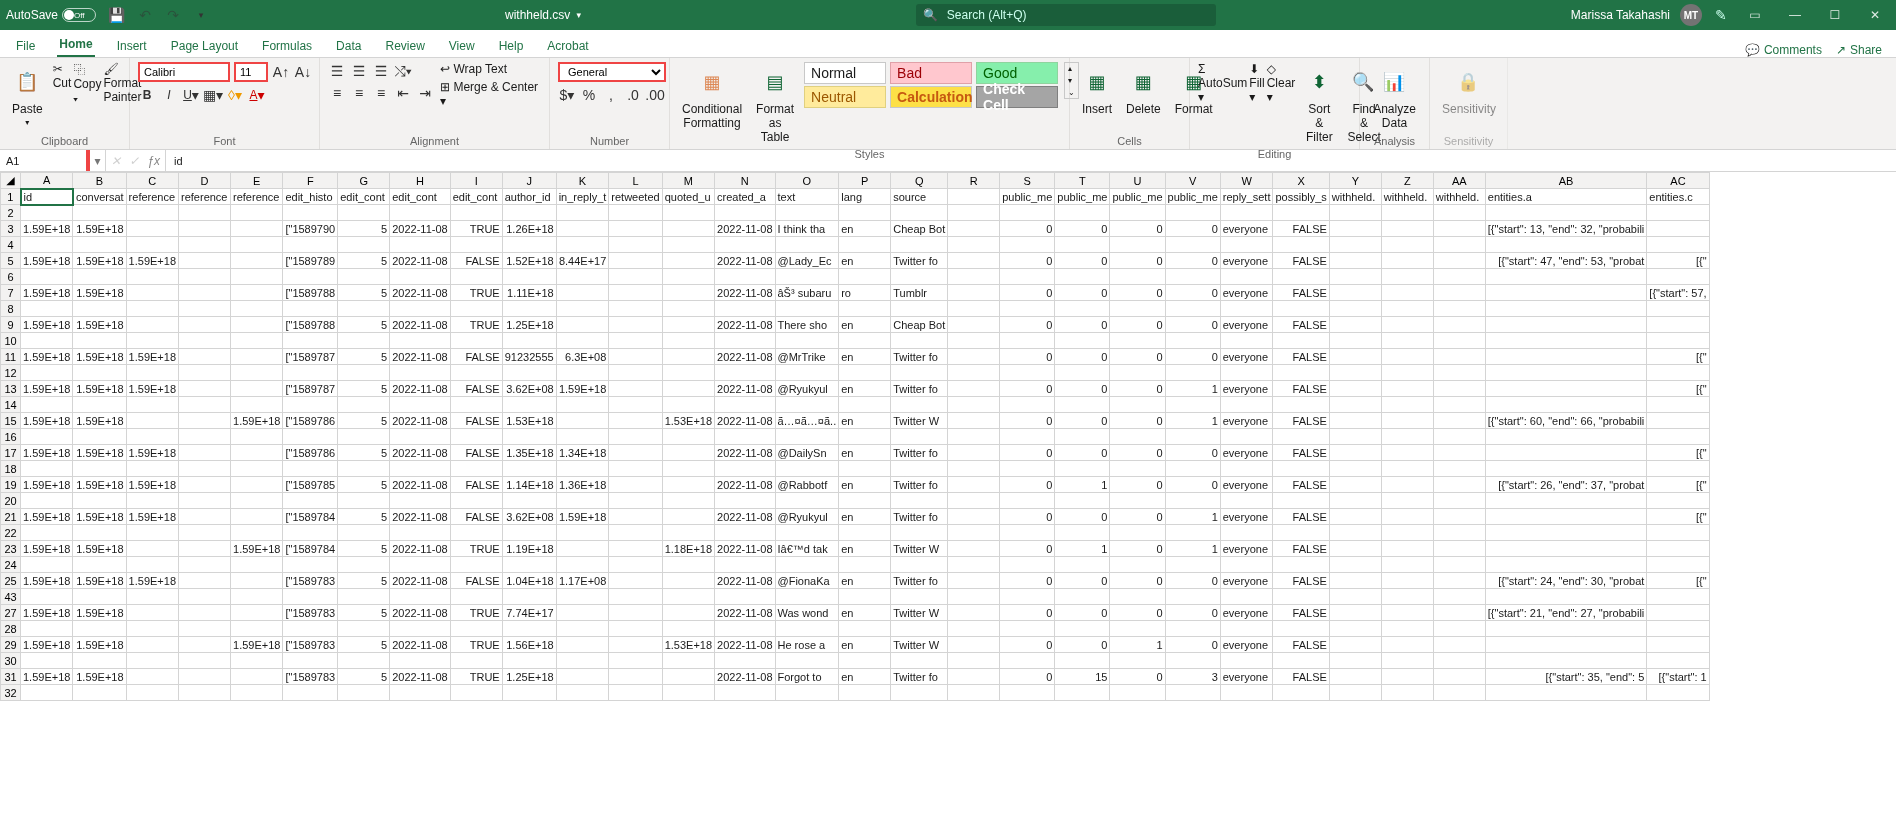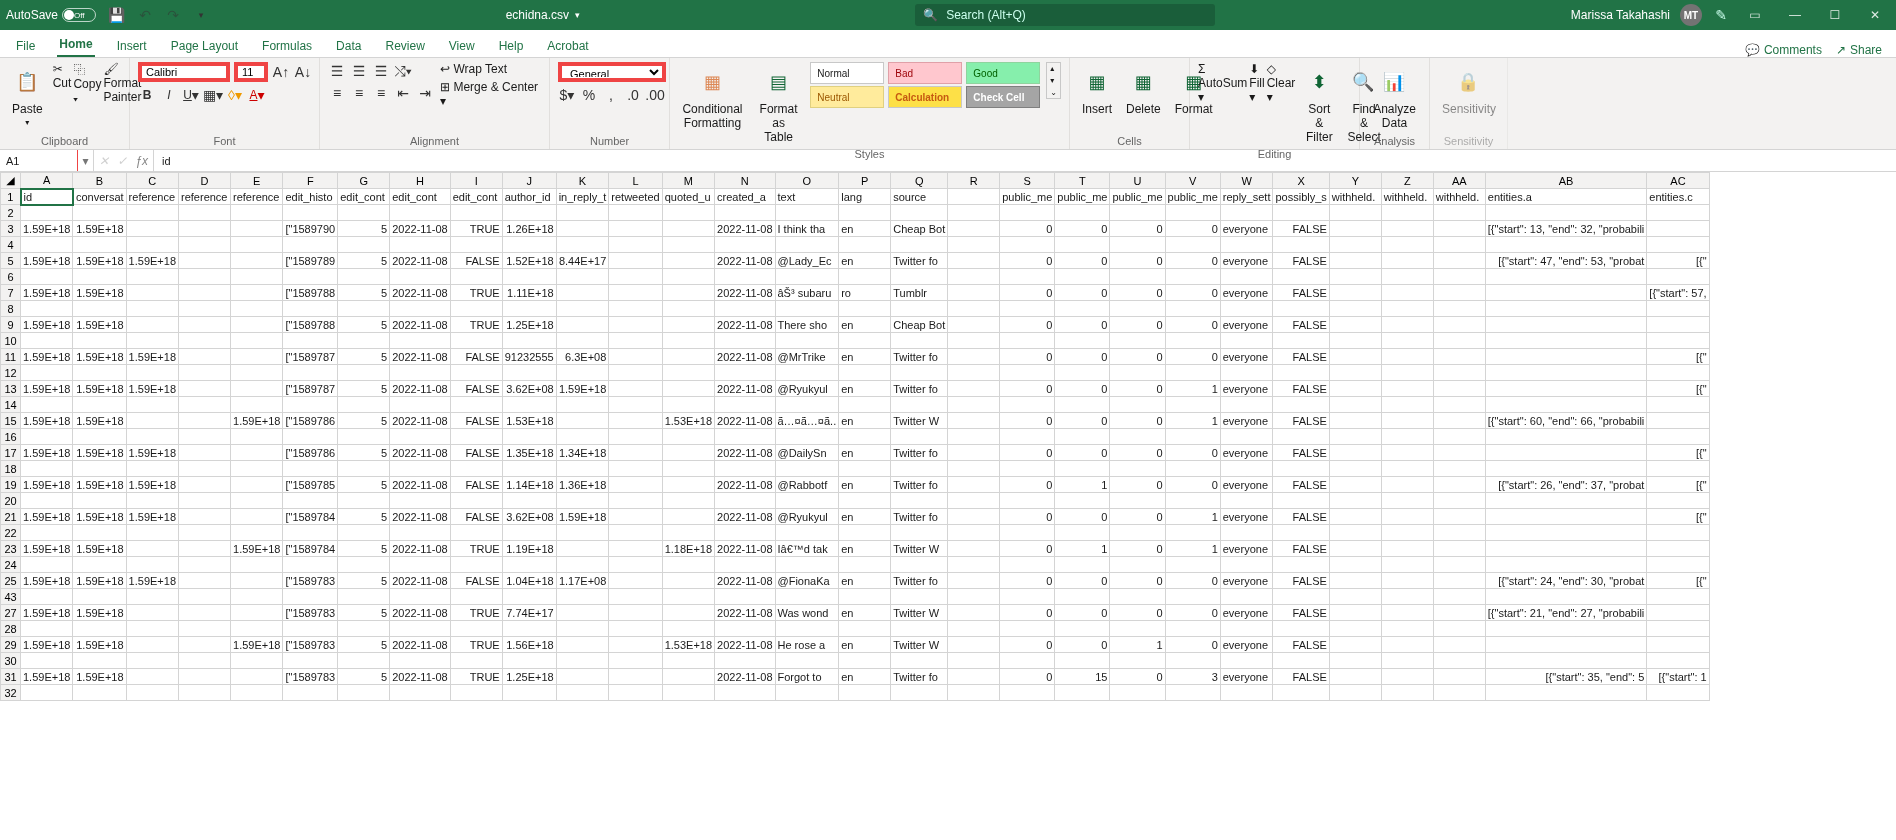--- a/index.html
+++ b/index.html
@@ -19,30 +19,30 @@
 .tab.active{border-bottom:2px solid #217346;font-weight:600}
 .tabs .right{margin-left:auto;display:flex;gap:14px}
 .ribbon{height:92px;background:#f3f2f1;display:flex;border-bottom:1px solid #d4d4d4}
 .group{border-right:1px solid #e1dfdd;padding:4px 8px 2px;display:flex;flex-direction:column;justify-content:space-between}
 .gbody{display:flex;gap:6px;align-items:flex-start;flex:1}
 .glabel{text-align:center;font-size:11px;color:#666;padding-top:2px;position:relative}
 .ico{width:18px;height:18px;display:inline-flex;align-items:center;justify-content:center;font-size:14px;color:#333}
 .bigico{width:28px;height:36px;display:flex;flex-direction:column;align-items:center;justify-content:center;font-size:18px;color:#106535}
 .bigbtn{display:flex;flex-direction:column;align-items:center;gap:2px;font-size:11px;text-align:center;padding:2px 4px}
 .row{display:flex;gap:4px;align-items:center}
-.sel{border:4px solid #ef4444;background:#fff;height:20px;font-size:11px;padding:1px 4px}
-.stylecell{width:74px;height:22px;border:1px solid #c8c8c8;font-size:10px;display:flex;align-items:center;padding:0 6px}
+.sel{border:2px solid #ef4444;background:#fff;height:20px;font-size:11px;padding:1px 4px}
+.stylecell{width:82px;height:22px;border:1px solid #c8c8c8;font-size:14px;display:flex;align-items:center;padding:0 6px}
 .s-normal{background:#fff}
 .s-bad{background:#ffc7ce;color:#9c0006;border-color:#e0a0a8}
 .s-good{background:#86efac;color:#006100;border-color:#8fd49e}
 .s-neutral{background:#ffeb9c;color:#9c5700;border-color:#e0d080}
 .s-calc{background:#fde047;color:#c65911;font-weight:600}
 .s-check{background:#a5a5a5;color:#fff;font-weight:600;border-color:#7f7f7f}
 .namebox-row{height:22px;display:flex;align-items:center;border-bottom:1px solid #d4d4d4;background:#fff}
-.namebox{width:78px;border-right:1px solid #ef4444;height:100%;display:flex;align-items:center;padding:0 6px;font-size:11px}
+.namebox{width:90px;border-right:4px solid #ef4444;height:100%;display:flex;align-items:center;padding:0 6px;font-size:11px}
 .nbdrop{width:16px;border-right:1px solid #d4d4d4;height:100%;display:flex;align-items:center;justify-content:center;color:#777}
 .fxicons{display:flex;gap:8px;width:60px;justify-content:center;color:#888;border-right:1px solid #d4d4d4;height:100%;align-items:center;font-style:italic}
 .fxbar{flex:1;padding:0 8px;font-size:11px}
 .grid{overflow:auto;height:calc(840px - 30px - 28px - 92px - 22px)}
 table{border-collapse:collapse;table-layout:fixed}
 th,td{border:1px solid #d4d4d4;height:16px;font-size:11px;padding:0 2px;overflow:hidden;white-space:nowrap;text-overflow:clip}
 th{background:#f3f2f1;font-weight:400;color:#000;text-align:center}
 th.rowhdr{width:20px;min-width:20px}
 th.colhdr{width:52px}
 td{text-align:right}
@@ -61,21 +61,21 @@
         <span style="font-size:8px;margin-left:0">Off</span>
       </span>
  </div>
  <div class="qat">
   <span class="ico">💾</span>
   <span class="ico" style="opacity:.5">↶</span>
   <span class="ico" style="opacity:.5">↷</span>
   <span class="ico" style="font-size:9px">▾</span>
  </div>
  <div class="name">
-  <span>echidna.csv</span>
+  <span>withheld.csv</span>
   <span style="font-size:9px">▾</span>
  </div>
  <div class="search">
   <span>🔍</span>
   <span>Search (Alt+Q)</span>
  </div>
  <div class="user">
   <span>Marissa Takahashi</span>
   <span class="avatar">MT</span>
   <span class="ico" style="color:#cfe">✎</span>

